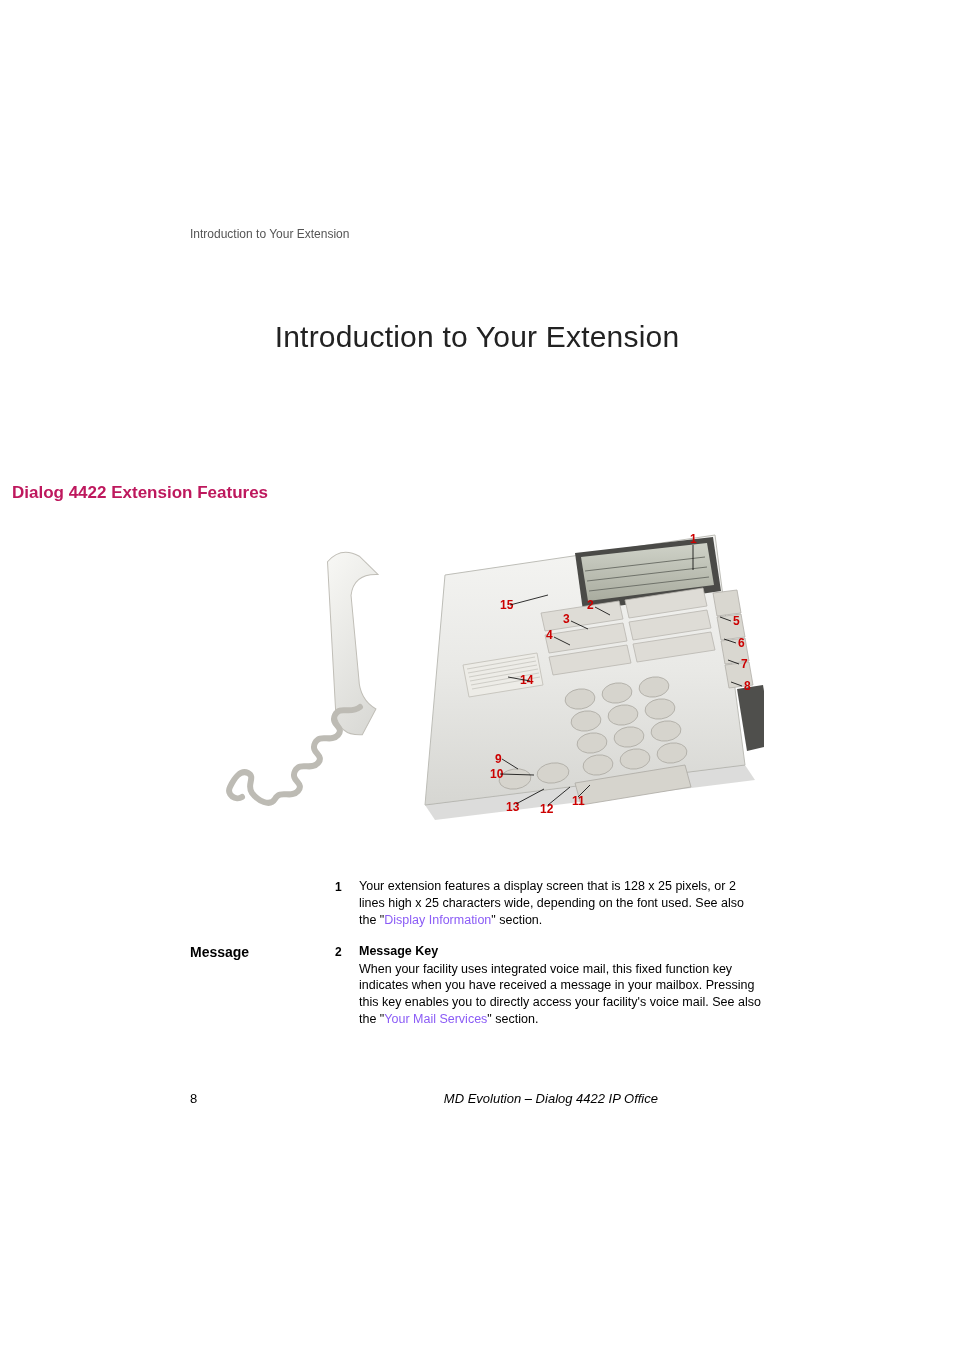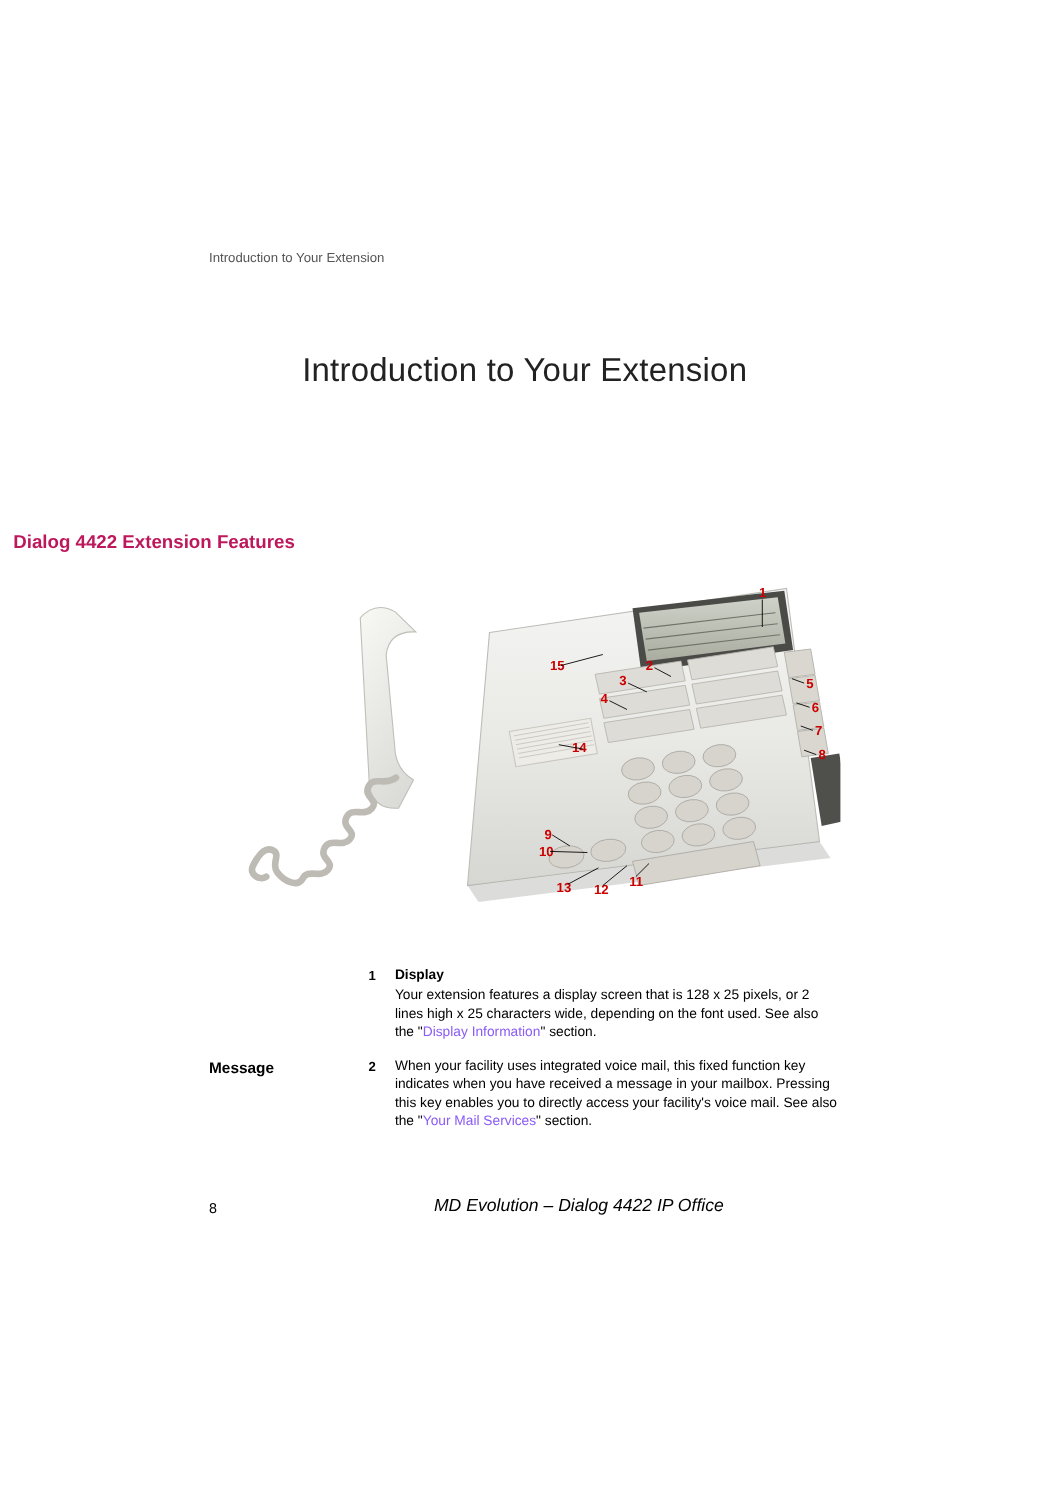--- a/index.html
+++ b/index.html
@@ -11,21 +11,21 @@
   .figure { position: absolute; top: 525px; left: 190px; width: 574px; height: 295px; }
   .figure svg { width: 574px; height: 295px; display: block; }
   .items { position: absolute; top: 878px; left: 190px; width: 574px; }
   .row { display: flex; margin-bottom: 14px; }
   .leftcol { width: 145px; text-align: left; padding-right: 14px; font-weight: 700; font-size: 14px; color: #000; padding-top: 1px; }
   .numcol { width: 24px; font-weight: 700; font-size: 12px; color: #000; padding-top: 2px; }
   .bodycol { flex: 1; font-size: 12.5px; line-height: 1.35; color: #000; }
   .item-title { font-weight: 700; font-size: 12.5px; display: block; margin-bottom: 1px; }
   .link { color: #8b5cf6; }
   .page-number { position: absolute; bottom: 244px; left: 190px; font-size: 13px; color: #000; }
-  .footer-right { position: absolute; bottom: 244px; right: 190px; font-size: 16px; font-style: italic; color: #000; }
+  .footer-right { position: absolute; bottom: 244px; right: 190px; font-size: 13px; font-style: italic; color: #000; }
 </style>
 </head>
 <body>
 
 <div class="page">
 
   <div class="header-trail">Introduction to Your Extension</div>
 
   <div class="main-title">Introduction to Your Extension</div>
 
@@ -169,29 +169,29 @@
         <line x1="320" y1="80" x2="358" y2="70"></line>
       </g>
     </svg>
   </div>
 
   <div class="items">
     <div class="row">
       <div class="leftcol"></div>
       <div class="numcol">1</div>
       <div class="bodycol">
-        <span class="item-title">Display</span>
         <span>Your extension features a display screen that is 128 x 25 pixels, or 2 lines high x 25 characters wide, depending on the font used. See also the "</span><span class="link">Display Information</span><span>" section.</span>
       </div>
     </div>
 
     <div class="row">
       <div class="leftcol">Message</div>
       <div class="numcol">2</div>
       <div class="bodycol">
+        <span class="item-title">Message Key</span>
         <span>When your facility uses integrated voice mail, this fixed function key indicates when you have received a message in your mailbox. Pressing this key enables you to directly access your facility's voice mail. See also the "</span><span class="link">Your Mail Services</span><span>" section.</span>
       </div>
     </div>
   </div>
 
   <div class="page-number">8</div>
   <div class="footer-right">MD Evolution – Dialog 4422 IP Office</div>
 
 </div>
 

